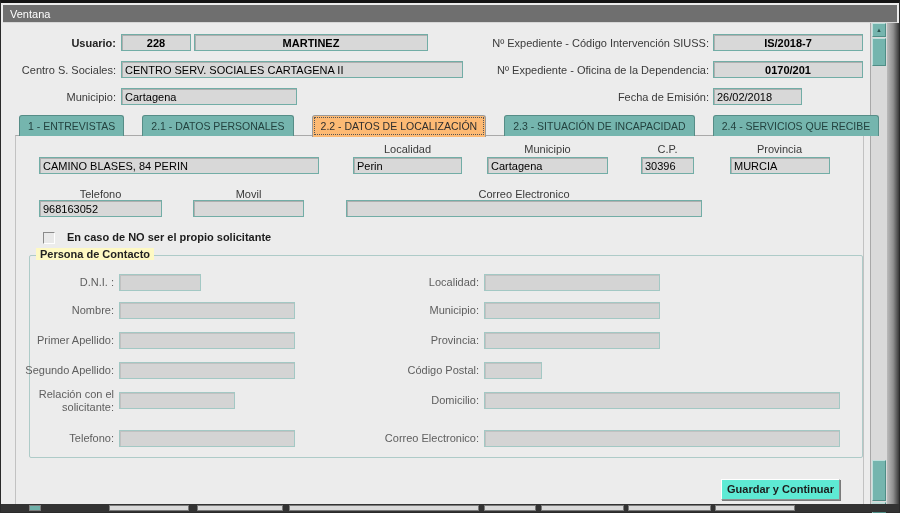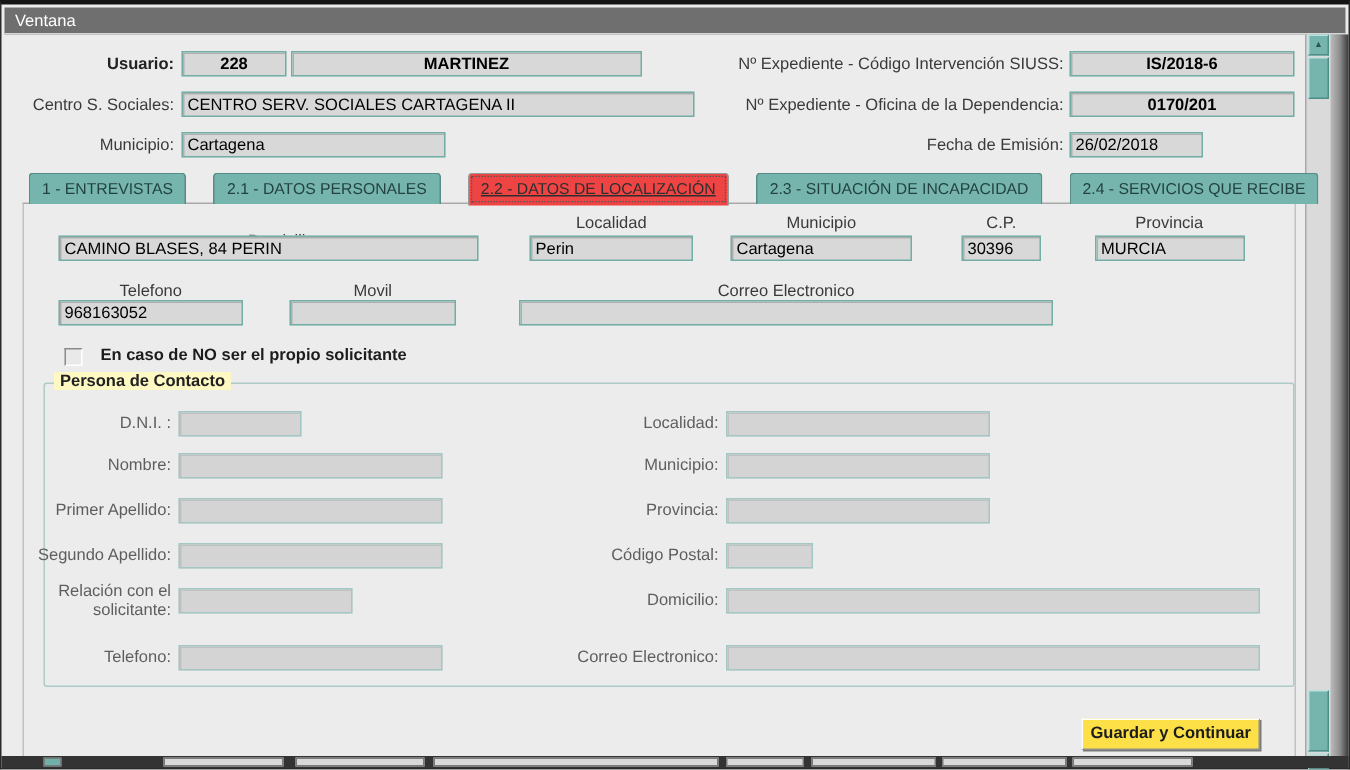--- a/index.html
+++ b/index.html
@@ -17,40 +17,40 @@
 
   .field { position:absolute; height:17px; background:#d8d8d8; border:1px solid #72ada6;
            box-shadow: inset 1px 1px 0 rgba(100,100,100,.35);
            font-size:11px; color:#000; padding:2px 3px 0; white-space:nowrap; overflow:hidden; }
   .field.bold { font-weight:bold;text-align:center; }
   .field.dis { background:#d4d4d4; border-color:#a3c8c4; box-shadow: inset 1px 1px 0 rgba(120,120,120,.2); }
 
   .tabs { position:absolute; left:18px; top:112px; display:flex; gap:18px; z-index:3; }
   .tab { height:21px; line-height:20px; padding:0 8px; background:#75b5ae; border:1px solid #568d87;
          border-bottom:none; border-radius:3px 3px 0 0; font-size:10.5px; color:#23423f; cursor:default; }
-  .tab.active { background:#ef4444; border-color:#9a9a9a; height:22px; color:#2e2e2e;
-                outline:1px dotted #555; outline-offset:-3px;text-decoration:underline; }
+  .tab.active { background:#fdba74; border-color:#9a9a9a; height:22px; color:#2e2e2e;
+                outline:1px dotted #555; outline-offset:-3px; }
   .tabscroll { position:absolute; left:844px; top:114px; width:18px; height:13px; background:#d9d9d9;
                border:1px solid #9a9a9a; border-top-color:#fff; border-left-color:#fff;
                font-size:7px; line-height:11px; text-align:center; color:#6a6a6a; }
 
   .panel { position:absolute; left:14px; top:132px; width:849px; height:373px; background:#ececec;
            border:1px solid #c2c2c2; border-top-color:#a9a9a9; }
 
   .fieldset { position:absolute; left:28px; top:252px; width:834px; height:203px;
               border:1px solid #aecbc8; border-radius:2px; }
   .legend { position:absolute; left:35px; top:245px; background:#fef9c3; padding:0 4px;
             font-size:11px; font-weight:bold; color:#222;text-align:center; }
 
   .checkbox { position:absolute; left:42px; top:229px; width:12px; height:12px; background:#e9e9e9;
               border-top:1px solid #8a8a8a; border-left:1px solid #8a8a8a;
               border-bottom:1px solid #fff; border-right:1px solid #fff; }
   .cblabel { position:absolute; left:66px; top:228px; font-size:11px; font-weight:bold; color:#1c1c1c; }
 
-  .btn { position:absolute; left:720px; top:476px; width:119px; height:21px; background:#fde047;
+  .btn { position:absolute; left:720px; top:476px; width:119px; height:21px; background:#5eead4;
          border:1px solid #8f8f8f; border-top-color:#fff; border-left-color:#fff;
          box-shadow:1px 1px 0 #7a7a7a; font-size:11px; font-weight:bold; color:#1c1c1c;
          text-align:center; line-height:19px; cursor:pointer; }
 
   .vscroll { position:absolute; left:869px; top:20px; width:17px; height:485px; background:#dadada;
              border-left:1px solid #a8a8a8; }
   .sbtn, .sthumb { position:absolute; left:1px; right:1px; background:#75b5ae;
                    border:1px solid #4f8d86; border-top-color:#bfe0dc; border-left-color:#bfe0dc;
                    font-size:6px; text-align:center; color:#2a5550; }
   .sb-up { top:0; height:14px; line-height:13px; }
@@ -70,21 +70,21 @@
 <div class="window">
 
   <div class="titlebar">
     <span class="titlebar-text">Ventana</span>
   </div>
 
   <div class="lbl b" style="left:30px; top:34px; width:85px;">Usuario:</div>
   <div class="field bold" style="left:120px; top:31px; width:70px;">228</div>
   <div class="field bold" style="left:193px; top:31px; width:234px;">MARTINEZ</div>
   <div class="lbl" style="left:430px; top:34px; width:278px;">Nº Expediente - Código Intervención SIUSS:</div>
-  <div class="field bold" style="left:712px; top:31px; width:150px;">IS/2018-6</div>
+  <div class="field bold" style="left:712px; top:31px; width:150px;">IS/2018-7</div>
 
   <div class="lbl" style="left:10px; top:61px; width:105px;">Centro S. Sociales:</div>
   <div class="field" style="left:120px; top:58px; width:342px;">CENTRO SERV. SOCIALES CARTAGENA II</div>
   <div class="lbl" style="left:430px; top:61px; width:278px;">Nº Expediente - Oficina de la Dependencia:</div>
   <div class="field bold" style="left:712px; top:58px; width:150px;">0170/201</div>
 
   <div class="lbl" style="left:10px; top:88px; width:105px;">Municipio:</div>
   <div class="field" style="left:120px; top:85px; width:176px;">Cartagena</div>
   <div class="lbl" style="left:430px; top:88px; width:278px;">Fecha de Emisión:</div>
   <div class="field" style="left:712px; top:85px; width:89px;">26/02/2018</div>

